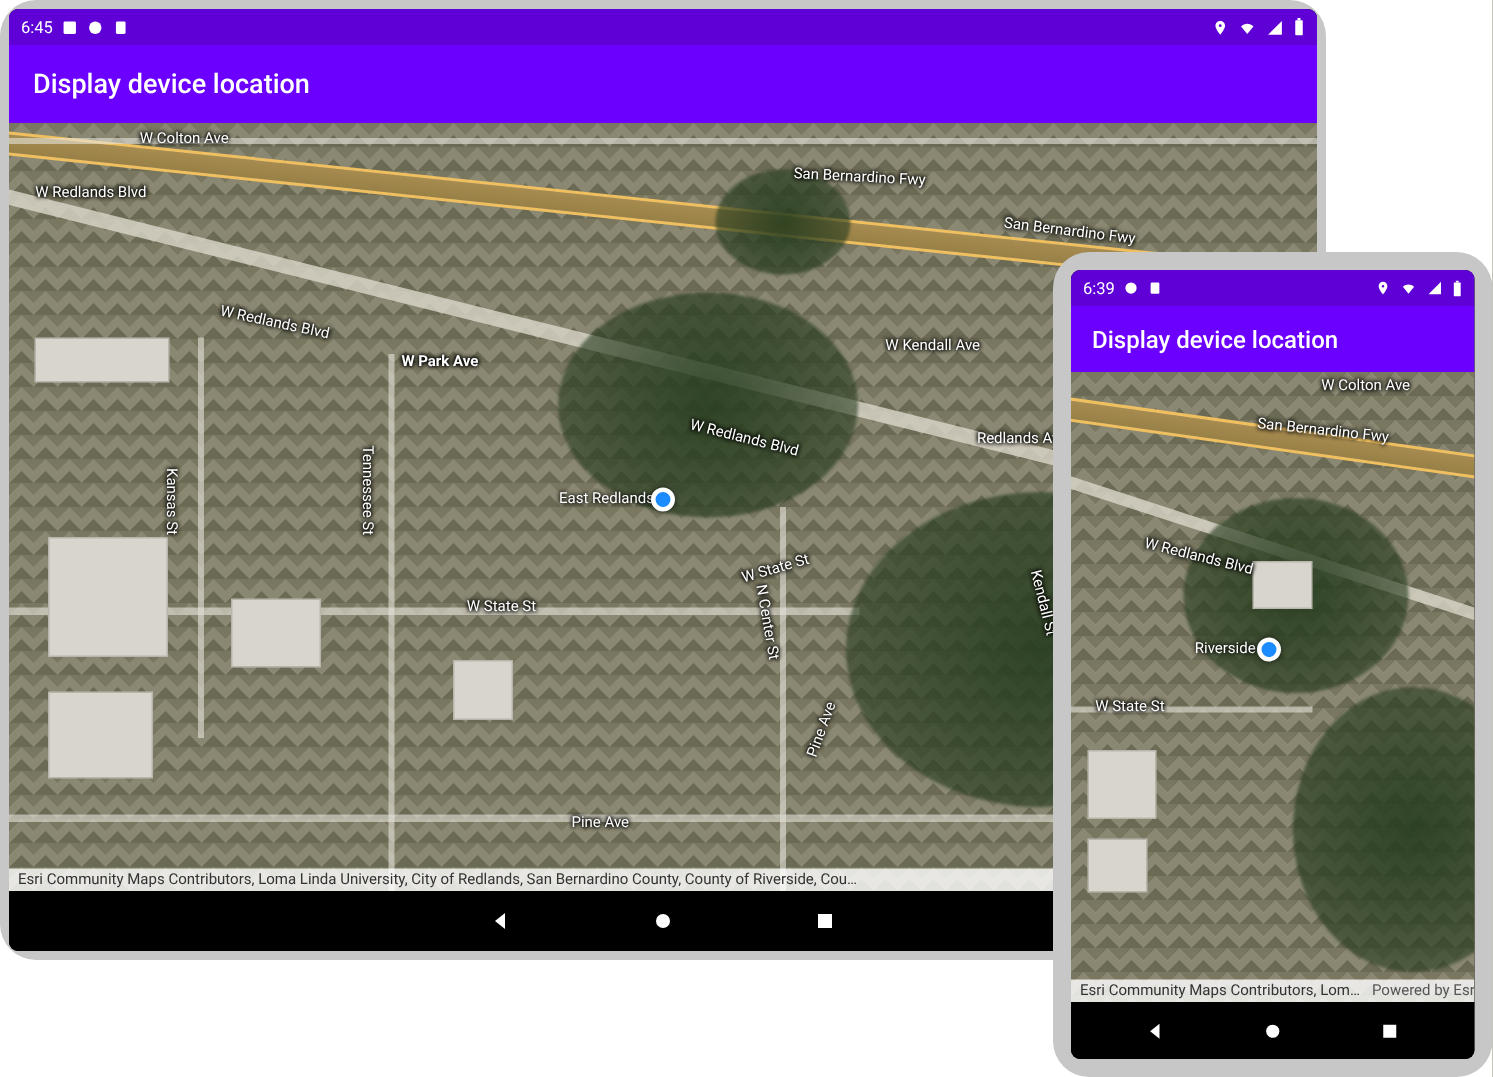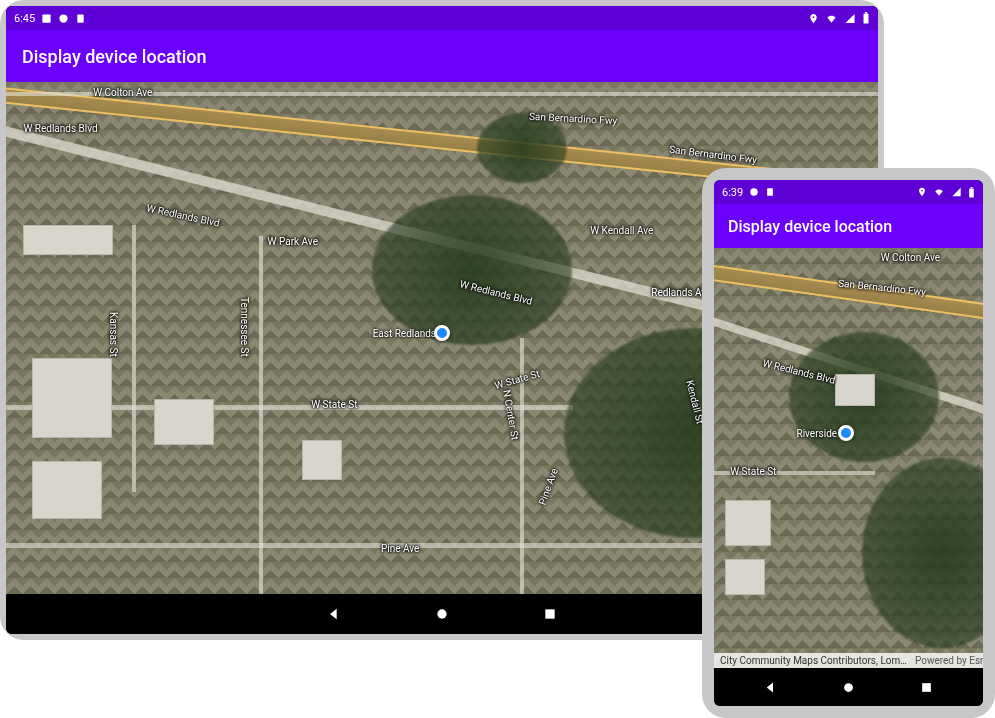--- a/index.html
+++ b/index.html
@@ -242,37 +242,40 @@
       <div class="block" style="left:17%; top:62%; width:60px; height:46px;"></div>
       <div class="block" style="left:2%;  top:28%; width:90px; height:30px;"></div>
       <div class="block" style="left:34%; top:70%; width:40px; height:40px;"></div>
 
       <span class="road-label" style="left:10%; top:1%;">W Colton Ave</span>
       <span class="road-label" style="left:2%;  top:8%;">W Redlands Blvd</span>
       <span class="road-label" style="left:60%; top:6%; transform:rotate(3deg);">San Bernardino Fwy</span>
       <span class="road-label" style="left:76%; top:13%; transform:rotate(7deg);">San Bernardino Fwy</span>
       <span class="road-label" style="left:90%; top:19%;">W Pearl Ave</span>
       <span class="road-label" style="left:16%; top:25%; transform:rotate(12deg);">W Redlands Blvd</span>
-      <span class="road-label" style="left:30%; top:30%;">W Park Ave</span>
+      <span class="road-label" style="left:30%; top:30%;font-weight:bold;">W Park Ave</span>
       <span class="road-label" style="left:67%; top:28%;">W Kendall Ave</span>
       <span class="road-label" style="left:52%; top:40%; transform:rotate(14deg);">W Redlands Blvd</span>
       <span class="road-label" style="left:74%; top:40%;">Redlands Ave</span>
       <span class="road-label" style="left:13%; top:45%; transform:rotate(90deg); transform-origin:left top;">Kansas St</span>
       <span class="road-label" style="left:28%; top:42%; transform:rotate(90deg); transform-origin:left top;">Tennessee St</span>
       <span class="road-label" style="left:35%; top:62%;">W State St</span>
       <span class="road-label" style="left:56%; top:57%; transform:rotate(-16deg);">W State St</span>
       <span class="road-label" style="left:58%; top:60%; transform:rotate(80deg); transform-origin:left top;">N Center St</span>
       <span class="road-label" style="left:79%; top:58%; transform:rotate(76deg); transform-origin:left top;">Kendall St</span>
       <span class="road-label" style="left:60%; top:78%; transform:rotate(-70deg);">Pine Ave</span>
       <span class="road-label" style="left:43%; top:90%;">Pine Ave</span>
       <span class="road-label" style="left:86%; top:68%; transform:rotate(60deg); transform-origin:left top;">Brookside Ave</span>
 
       <span class="loc-label" style="left:50%; top:49%;">East Redlands</span>
       <div class="loc-dot" style="left:50%; top:49%;"></div>
 
+      <div class="attribution">
+        <span>Esri Community Maps Contributors, Loma Linda University, City of Redlands, San Bernardino County, County of Riverside, Cou…</span>
+      </div>
     </div>
 
     <div class="navbar">
       <div class="nav-btn">
           <svg width="16" height="16" viewBox="0 0 24 24">
             <path d="M16 4l-10 8 10 8z"></path>
           </svg>
         </div>
       <div class="nav-btn">
           <svg width="16" height="16" viewBox="0 0 24 24">
@@ -343,21 +346,21 @@
 
       <span class="road-label" style="left:62%; top:1%;">W Colton Ave</span>
       <span class="road-label" style="left:46%; top:8%; transform:rotate(6deg);">San Bernardino Fwy</span>
       <span class="road-label" style="left:18%; top:28%; transform:rotate(14deg);">W Redlands Blvd</span>
       <span class="road-label" style="left:6%; top:52%;">W State St</span>
 
       <span class="loc-label" style="left:48%; top:44%;">Riverside</span>
       <div class="loc-dot" style="left:49%; top:44%;"></div>
 
       <div class="attribution">
-        <span>City Community Maps Contributors, Lom…</span>
+        <span>Esri Community Maps Contributors, Lom…</span>
         <span class="pwr">Powered by Esri</span>
       </div>
     </div>
 
     <div class="navbar">
       <div class="nav-btn">
           <svg width="15" height="15" viewBox="0 0 24 24">
             <path d="M16 4l-10 8 10 8z"></path>
           </svg>
         </div>

